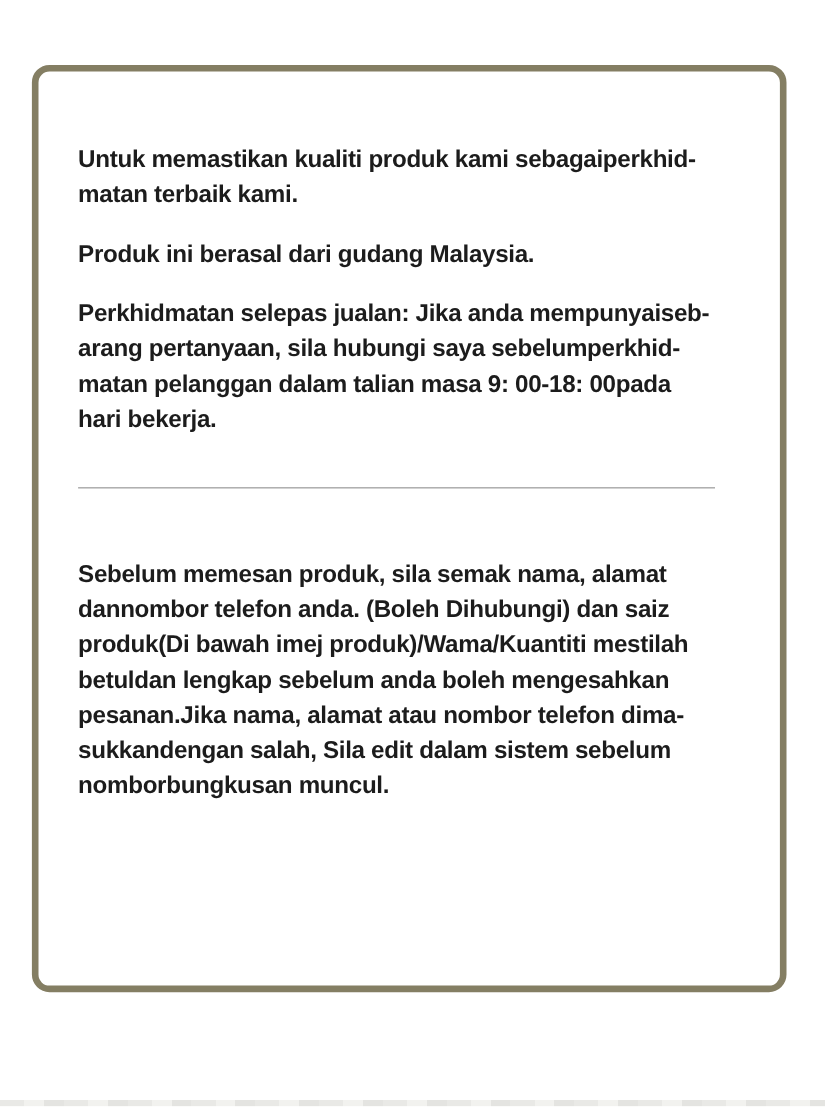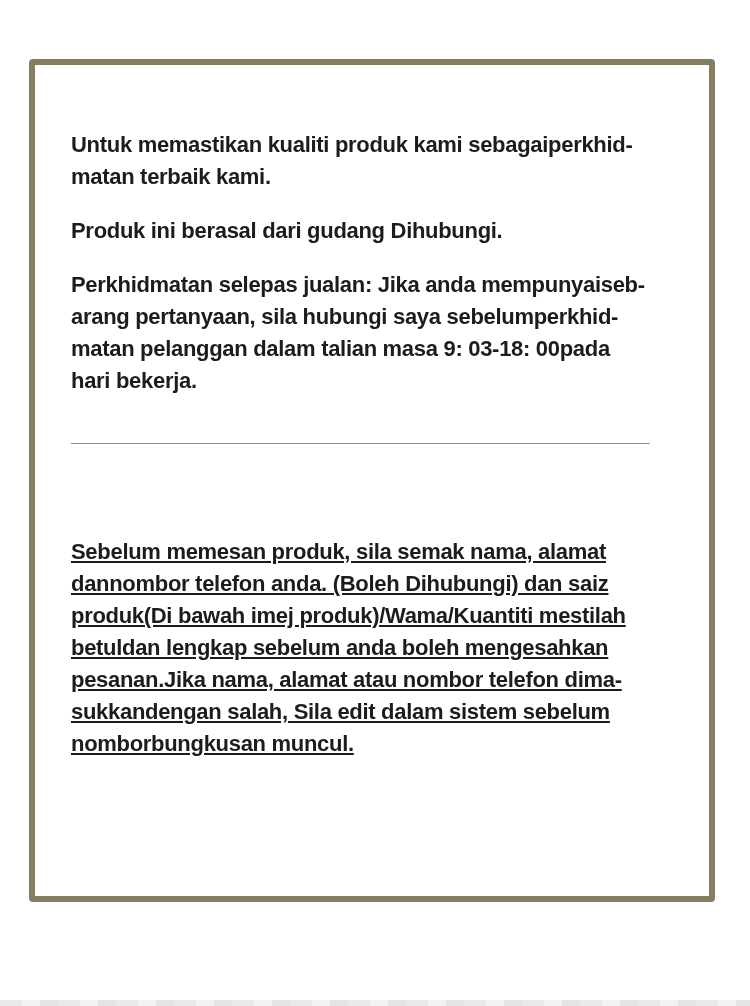--- a/index.html
+++ b/index.html
@@ -16,21 +16,21 @@
     font-family: "Liberation Sans", sans-serif;
   }
   .info-card {
     position: absolute;
     left: 29px;
     top: 59px;
     width: 686px;
     height: 843px;
     box-sizing: border-box;
     border: 6px solid #847e63;
-    border-radius: 4px;
+    border-radius: 16px;
     background: #ffffff;
   }
   .card-inner {
     box-sizing: border-box;
     width: 100%;
     height: 100%;
     padding: 64px 30px 0 36px;
   }
   .para {
     margin: 0 0 22px 0;
@@ -43,23 +43,22 @@
     max-width: 600px;
   }
   .divider {
     border: none;
     border-top: 1px solid #8f8f8f;
     margin: 46px 0 0 0;
     width: 579px;
     height: 0;
   }
   .para-last {
-    margin-top: 92px;
+    margin-top: 62px;
     margin-bottom: 0;
-    text-decoration: underline;
   }
   .bottom-strip {
     position: absolute;
     left: 0;
     bottom: 0;
     width: 750px;
     height: 6px;
     background: repeating-linear-gradient(
       90deg,
       #e9e9e6 0px, #e9e9e6 22px,
@@ -72,26 +71,26 @@
 <body>
 
 <div class="page">
 
   <div class="info-card">
     <div class="card-inner">
 
       <p class="para">Untuk memastikan kualiti produk kami sebagaiperkhid-
 matan terbaik kami.</p>
 
-      <p class="para">Produk ini berasal dari gudang Dihubungi.</p>
+      <p class="para">Produk ini berasal dari gudang Malaysia.</p>
 
 
       <p class="para">Perkhidmatan selepas jualan: Jika anda mempunyaiseb-
 arang pertanyaan, sila hubungi saya sebelumperkhid-
-matan pelanggan dalam talian masa 9: 03-18: 00pada
+matan pelanggan dalam talian masa 9: 00-18: 00pada
 hari bekerja.</p>
 
       <hr class="divider">
 
       <p class="para para-last">Sebelum memesan produk, sila semak nama, alamat
 dannombor telefon anda. (Boleh Dihubungi) dan saiz
 produk(Di bawah imej produk)/Wama/Kuantiti mestilah
 betuldan lengkap sebelum anda boleh mengesahkan
 pesanan.Jika nama, alamat atau nombor telefon dima-
 sukkandengan salah, Sila edit dalam sistem sebelum

